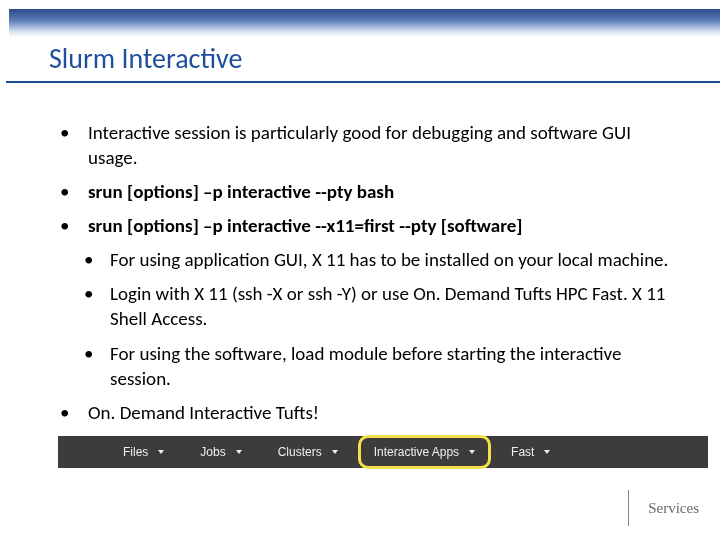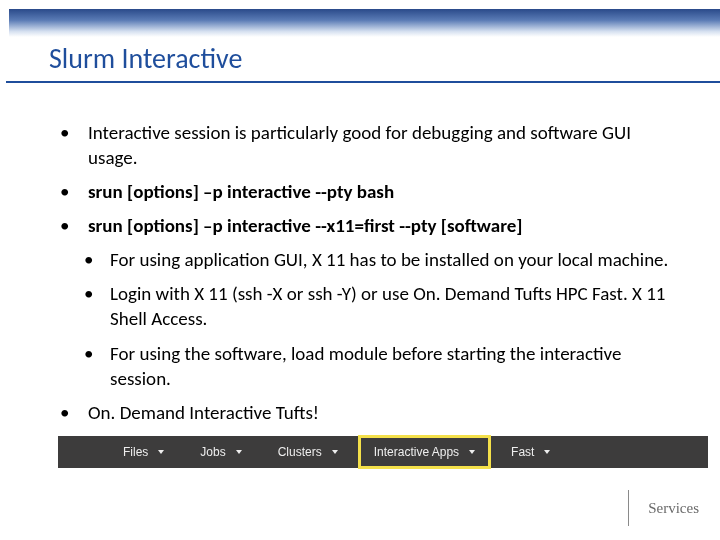--- a/index.html
+++ b/index.html
@@ -69,20 +69,21 @@
     padding: 0 12px;
     display: flex;
     align-items: center;
     gap: 4px;
     height: 100%;
     white-space: nowrap;
   }
   .menubar .menu-item.highlight {
     outline: 3px solid #f4e04a;
     outline-offset: -2px;
+    border-radius: 9px;
   }
   .caret {
     width: 0; height: 0;
     border-left: 3px solid transparent;
     border-right: 3px solid transparent;
     border-top: 4px solid #eeeeee;
     display: inline-block;
   }
 
   .footer {

